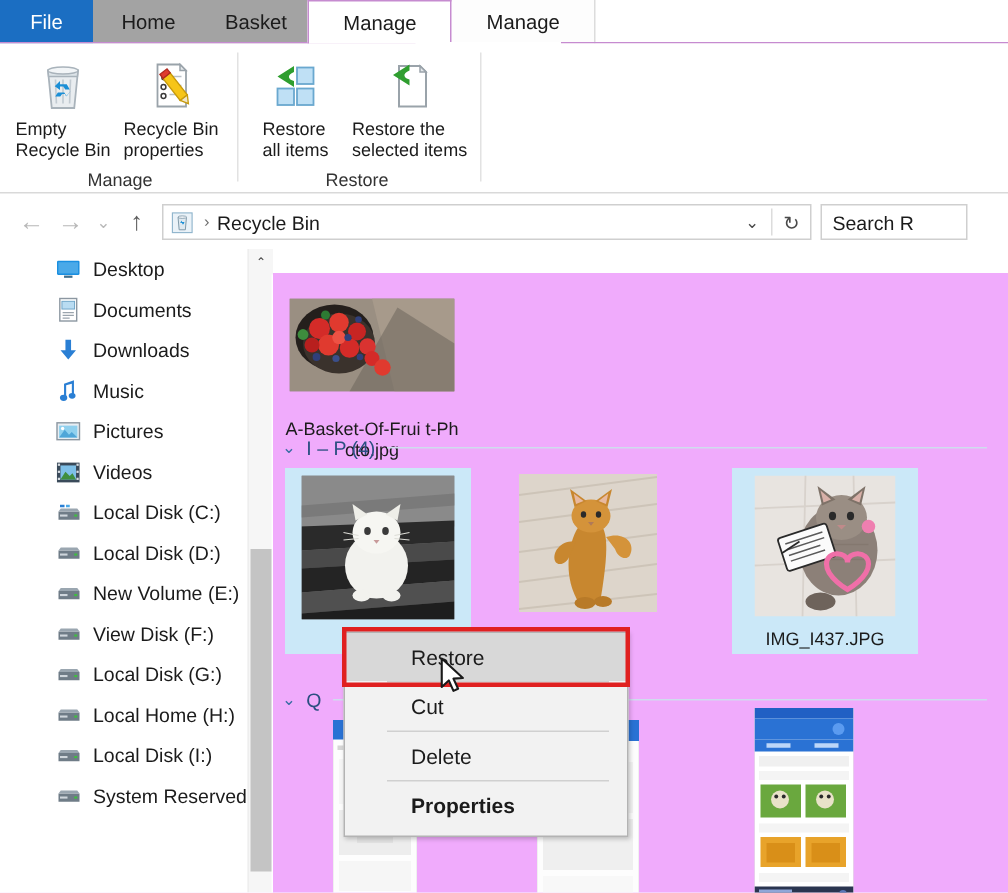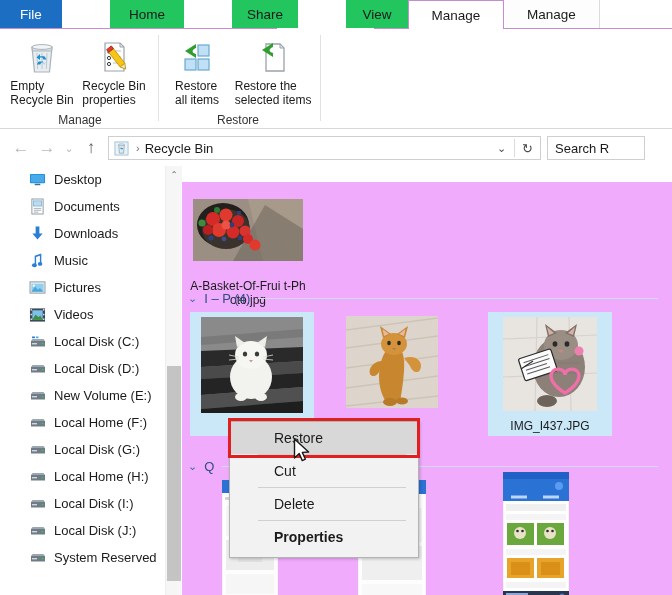--- a/index.html
+++ b/index.html
@@ -18,21 +18,21 @@
   }
   .tab {
     display: flex; align-items: center; justify-content: center;
     font-size: 13.5px; color: #1b1b1b; padding: 0 14px; height: 29px;
     white-space: nowrap; cursor: default;
   }
   .tab.file {
     background: #1b6ec2; color: #ffffff; min-width: 62px;
     font-size: 13.5px;
   }
-  .tab.plain { background: #22c55e; margin-left: 48px; }
+  .tab.plain { background: #a3a3a3; }
   .tab.ctx-active {
     background: #ffffff;
     border-left: 1.5px solid #c68bd0;
     border-right: 1.5px solid #c68bd0;
     border-top: 1.5px solid #c68bd0;
     position: relative; z-index: 4; min-width: 96px;
   }
   .tab.ctx-inactive {
     background: #fdfdfd; min-width: 96px;
     border-right: 1px solid #dcdcdc;
@@ -106,21 +106,21 @@
   
   .main {
     position: absolute; left: 0; top: 166px; width: 672px; height: 429px;
     background: #ffffff;
   }
   .navpane {
     position: absolute; left: 0; top: 0; width: 165px; height: 429px;
     background: #ffffff; overflow: hidden;
   }
   .nav-item {
-    display: flex; align-items: center; height: 27px; padding-left: 28px;
+    display: flex; align-items: center; height: 27px; padding-left: 36px;
     cursor: default;
   }
   .nav-item .nicon {
     width: 19px; height: 19px; display: flex; align-items: center;
     justify-content: center; margin-right: 7px; flex: none;
   }
   .nav-item .nlabel {
     font-size: 13px; color: #1b1b1b; white-space: nowrap;
   }
 
@@ -195,24 +195,21 @@
 <div id="app">
 
   <div class="tabstrip">
     <div class="tab file">
       <span>File</span>
     </div>
     <div class="tab plain" style="min-width:74px;">
       <span>Home</span>
     </div>
     <div class="tab plain" style="min-width:66px;">
-      <span>Share</span>
-    </div>
-    <div class="tab plain" style="min-width:62px;">
-      <span>View</span>
+      <span>Basket</span>
     </div>
     <div class="tab ctx-active">
       <span>Manage</span>
     </div>
     <div class="tab ctx-inactive">
       <span>Manage</span>
     </div>
   </div>
   <div class="tabs-underline"></div>
   <div class="tabs-underline-gapA"></div>
@@ -443,21 +440,21 @@
 
       <div class="nav-item">
         <span class="nicon">
           <svg width="18" height="13" viewBox="0 0 18 13">
               <path d="M2 5 L16 5 L16 10.5 L2 10.5 Z" fill="#6f7c87"></path>
               <path d="M2 5 L16 5 L14.5 3 L3.5 3 Z" fill="#9aa6b0"></path>
               <rect x="3" y="7" width="5" height="1.4" fill="#cfd6dc"></rect>
               <rect x="12.5" y="7" width="2" height="1.4" fill="#3fbf3f"></rect>
             </svg>
         </span>
-        <span class="nlabel">Local Home (F:)</span>
+        <span class="nlabel">View Disk (F:)</span>
       </div>
 
       <div class="nav-item">
         <span class="nicon">
           <svg width="18" height="13" viewBox="0 0 18 13">
               <path d="M2 5 L16 5 L16 10.5 L2 10.5 Z" fill="#6f7c87"></path>
               <path d="M2 5 L16 5 L14.5 3 L3.5 3 Z" fill="#9aa6b0"></path>
               <rect x="3" y="7" width="5" height="1.4" fill="#cfd6dc"></rect>
               <rect x="12.5" y="7" width="2" height="1.4" fill="#3fbf3f"></rect>
             </svg>
@@ -482,31 +479,20 @@
           <svg width="18" height="13" viewBox="0 0 18 13">
               <path d="M2 5 L16 5 L16 10.5 L2 10.5 Z" fill="#6f7c87"></path>
               <path d="M2 5 L16 5 L14.5 3 L3.5 3 Z" fill="#9aa6b0"></path>
               <rect x="3" y="7" width="5" height="1.4" fill="#cfd6dc"></rect>
               <rect x="12.5" y="7" width="2" height="1.4" fill="#3fbf3f"></rect>
             </svg>
         </span>
         <span class="nlabel">Local Disk (I:)</span>
       </div>
 
-      <div class="nav-item">
-        <span class="nicon">
-          <svg width="18" height="13" viewBox="0 0 18 13">
-              <path d="M2 5 L16 5 L16 10.5 L2 10.5 Z" fill="#6f7c87"></path>
-              <path d="M2 5 L16 5 L14.5 3 L3.5 3 Z" fill="#9aa6b0"></path>
-              <rect x="3" y="7" width="5" height="1.4" fill="#cfd6dc"></rect>
-              <rect x="12.5" y="7" width="2" height="1.4" fill="#3fbf3f"></rect>
-            </svg>
-        </span>
-        <span class="nlabel">Local Disk (J:)</span>
-      </div>
 
       <div class="nav-item">
         <span class="nicon">
           <svg width="18" height="13" viewBox="0 0 18 13">
               <path d="M2 5 L16 5 L16 10.5 L2 10.5 Z" fill="#6f7c87"></path>
               <path d="M2 5 L16 5 L14.5 3 L3.5 3 Z" fill="#9aa6b0"></path>
               <rect x="3" y="7" width="5" height="1.4" fill="#cfd6dc"></rect>
               <rect x="12.5" y="7" width="2" height="1.4" fill="#3fbf3f"></rect>
             </svg>
         </span>

